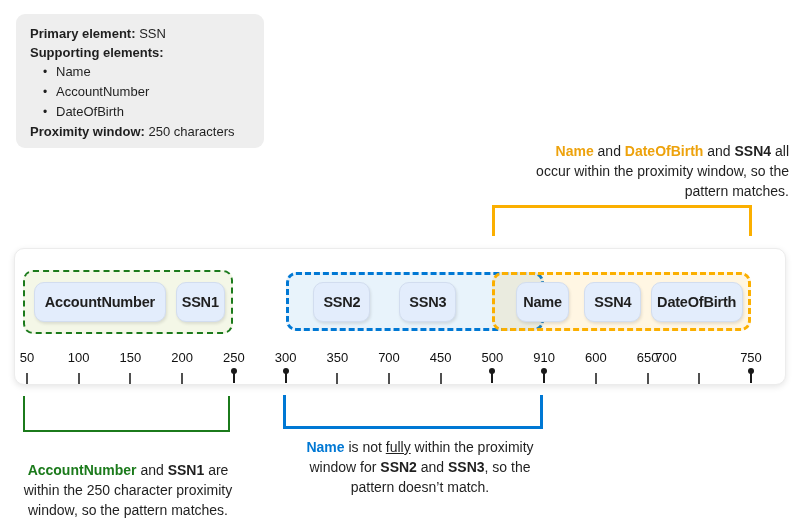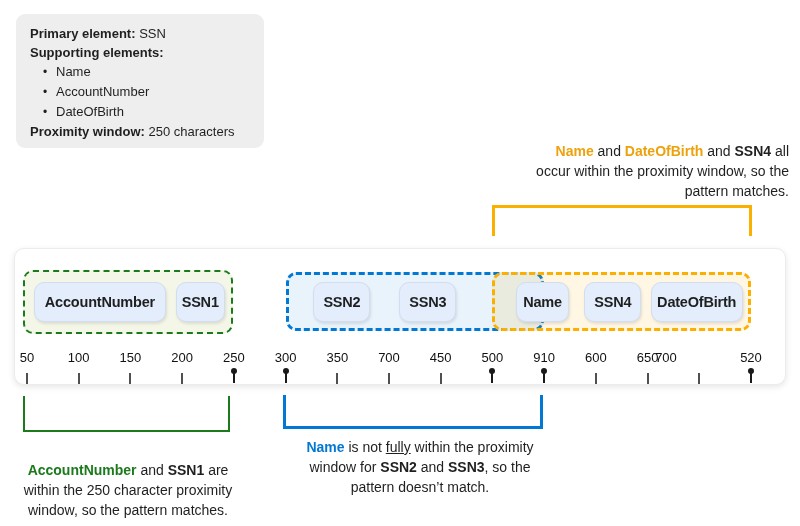--- a/index.html
+++ b/index.html
@@ -165,17 +165,17 @@
       <div class="pin-dot" style="left: 477.429px;"></div>
       <div class="tick-label" style="left: 509.143px;">910</div>
       <div class="tick marked" style="left: 529.143px;"></div>
       <div class="pin-dot" style="left: 529.143px;"></div>
       <div class="tick-label" style="left: 560.857px;">600</div>
       <div class="tick" style="left: 580.857px;"></div>
       <div class="tick-label" style="left: 612.571px;">650</div>
       <div class="tick" style="left: 632.571px;"></div>
       <div class="tick-label" style="left: 631px;">700</div>
       <div class="tick" style="left: 684.286px;"></div>
-      <div class="tick-label" style="left: 716px;">520</div>
+      <div class="tick-label" style="left: 716px;">750</div>
       <div class="tick marked" style="left: 736px;"></div>
       <div class="pin-dot" style="left: 736px;"></div>
     </div>
 </div>
 
 </body></html>

